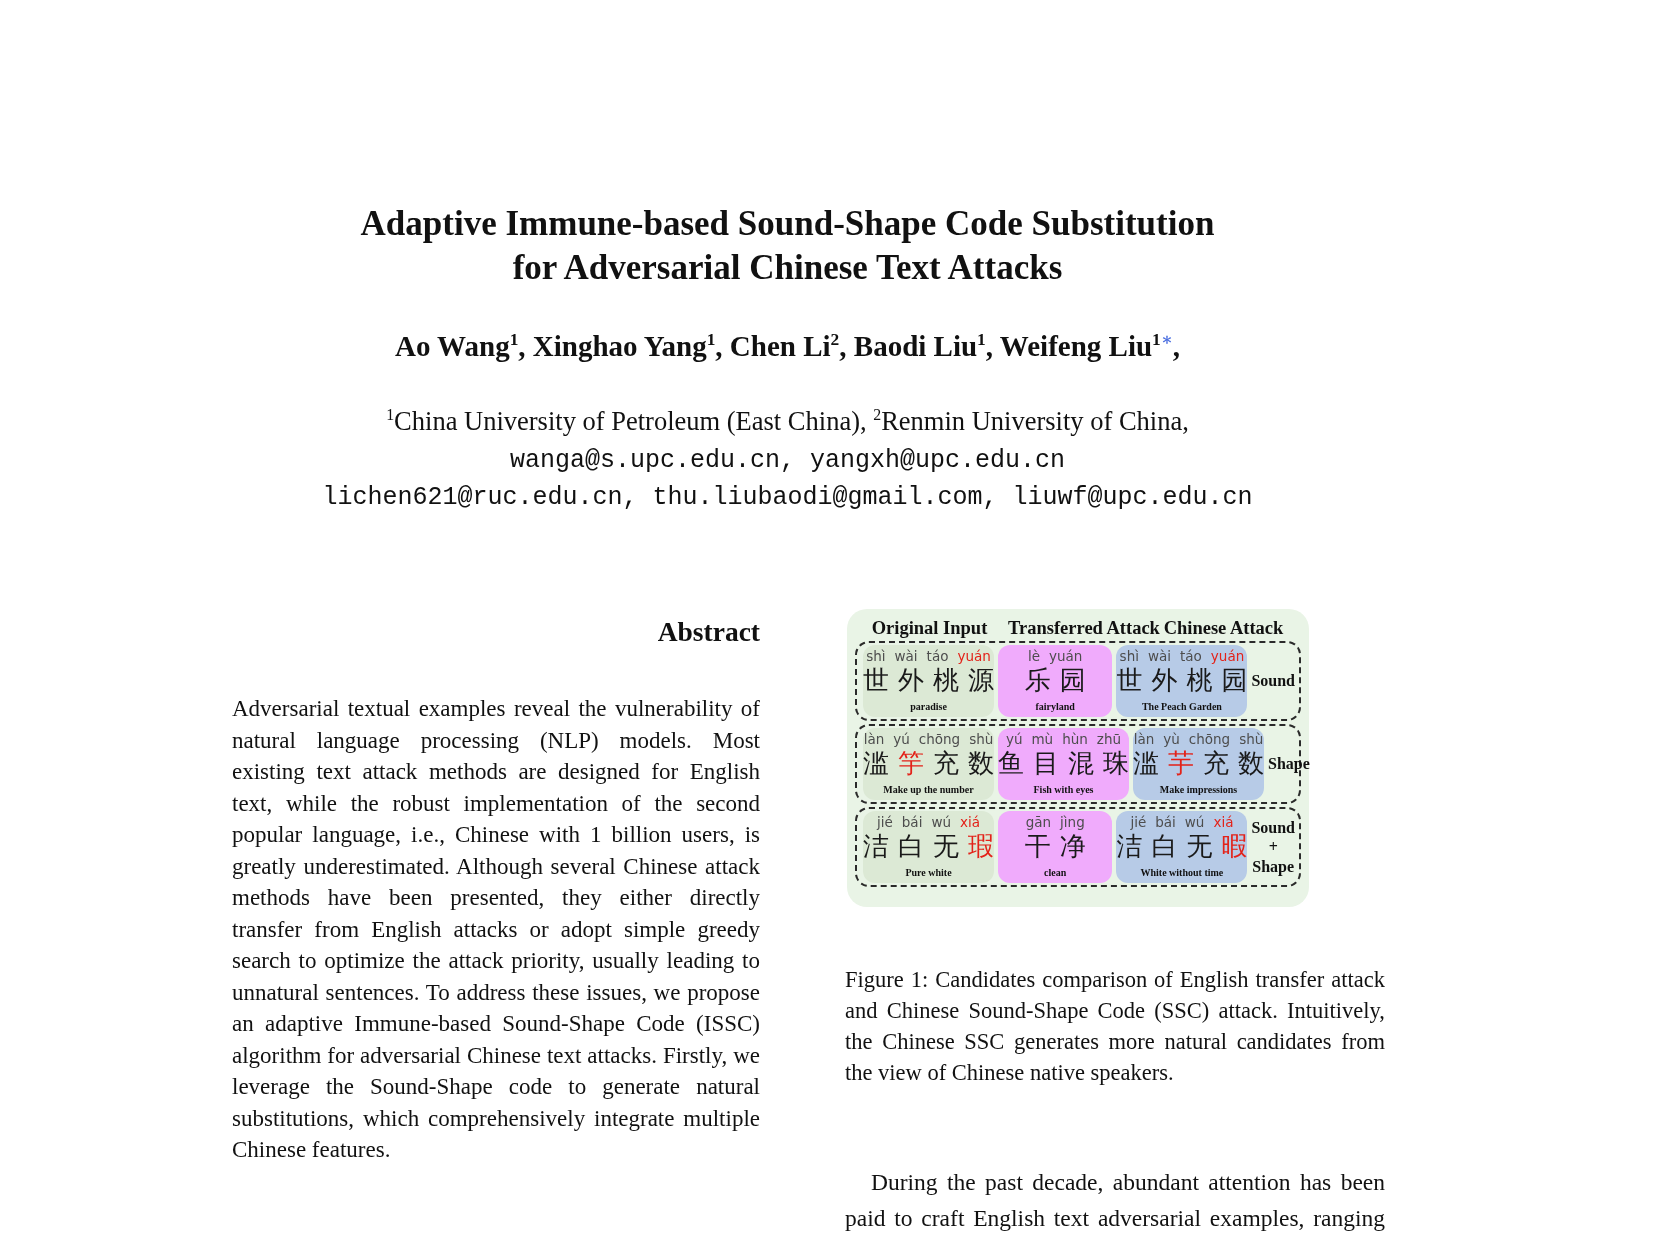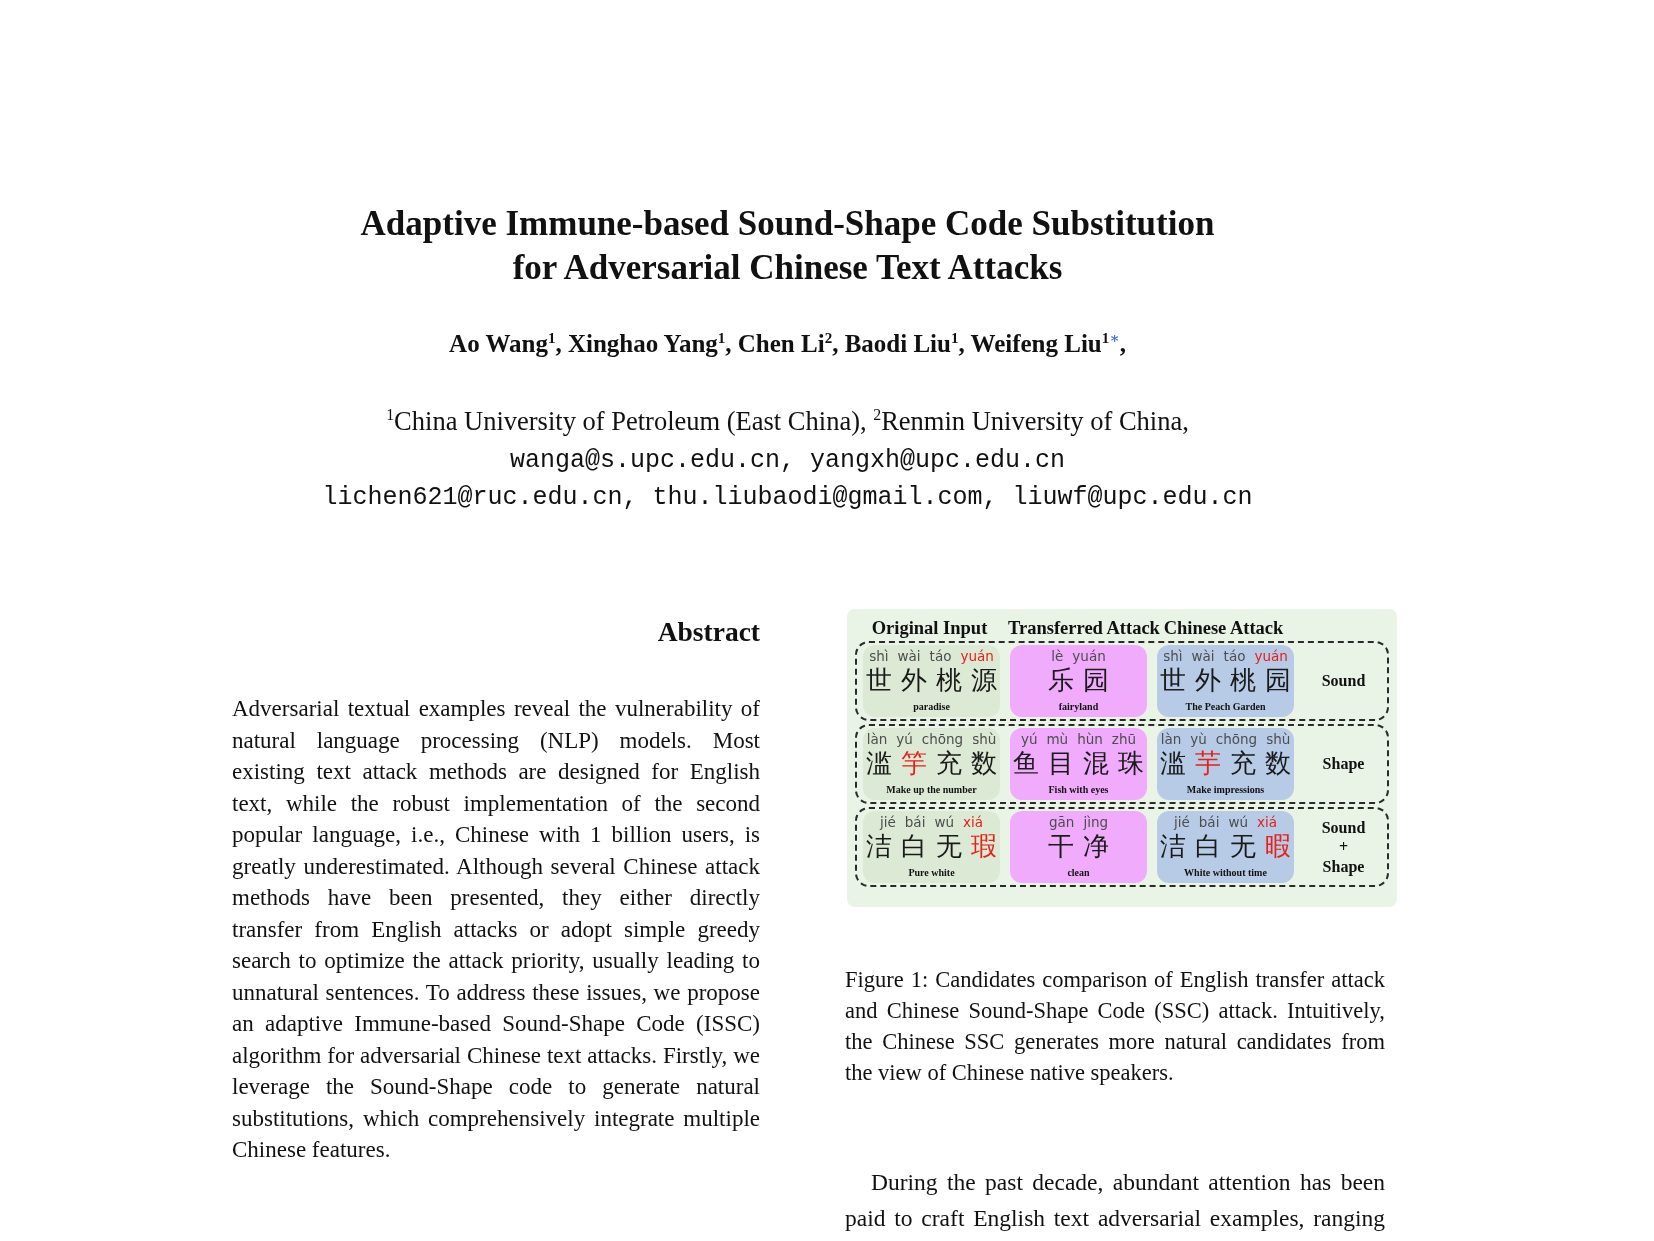--- a/index.html
+++ b/index.html
@@ -4,38 +4,38 @@
 <style>
   html,body { margin:0; padding:0; background:#ffffff; }
   .page {
     position:relative; width:1654px; height:1241px; overflow:hidden;
     background:#ffffff; color:#111;
     font-family:"Liberation Serif","DejaVu Serif",serif;
   }
   
   .headerblock { position:absolute; left:230px; top:0; width:1115px; text-align:center; }
   .title { position:absolute; left:0; top:202px; width:100%; font-size:35px; font-weight:bold; line-height:44px; }
-  .authors { position:absolute; left:0; top:330px; width:100%; font-size:25px; font-weight:bold; }
+  .authors { position:absolute; left:0; top:330px; width:100%; font-size:29px; font-weight:bold; }
   .authors sup, .affil sup { font-size:0.6em; vertical-align:super; line-height:0; }
   .star { color:#4a6ee0; font-weight:bold; }
   .affil { position:absolute; left:0; top:406px; width:100%; font-size:26.5px; }
   .emails { position:absolute; left:0; top:442px; width:100%;
     font-family:"Liberation Mono","DejaVu Sans Mono",monospace; font-size:25px; line-height:37px; }
   
   .abs-col { position:absolute; left:232px; top:615px; width:528px; }
   .abs-head { text-align:right; font-size:27.5px; font-weight:bold; line-height:34px; }
   .abs-text { margin:44px 0 0 0; font-size:23px; line-height:31.5px; text-align:justify; }
   
-  .figure { position:absolute; left:847px; top:609px; width:550px; height:298px;
-    background:#e9f4e6; border-radius:8px; }
+  .figure { position:absolute; left:847px; top:609px; width:462px; height:298px;
+    background:#e9f4e6; border-radius:20px; }
   .fig-heads { display:flex; gap:10px; padding:9px 0 2px 14px; }
   .fig-head { width:137px; text-align:center; font-weight:bold; font-size:18.5px; white-space:nowrap; }
   .fig-rows { display:flex; flex-direction:column; gap:3px; padding:0 8px; }
   .fig-row { border:2px dashed #2a2a2a; border-radius:14px; box-sizing:border-box;
-    display:flex; align-items:center; gap:10px; padding:3px 4px 3px 6px; height:80px; }
+    display:flex; align-items:center; gap:4px; padding:3px 4px 3px 6px; height:80px; }
   .fig-cell { width:137px; height:72px; border-radius:12px; box-sizing:border-box;
     display:flex; flex-direction:column; align-items:center; justify-content:space-between; padding:3px 0 2px 0; }
   .c0 { background:#dce9d5; } .c1 { background:#f0abfc; } .c2 { background:#b7cbe7; }
   .pinyin { font-family:"DejaVu Sans",sans-serif; font-size:13.5px; color:#4d4d4d;
     display:flex; gap:9px; line-height:16px; }
   .chars { font-size:26px; color:#1a1a1a; display:flex; gap:9px; line-height:30px;
     font-family:"Liberation Serif","DejaVu Serif",serif; }
   .red { color:#e32219 !important; }
   .cell-label { font-size:10px; font-weight:bold; white-space:nowrap; line-height:17px; }
   .row-tag { flex:1; text-align:center; font-weight:bold; font-size:16px;

